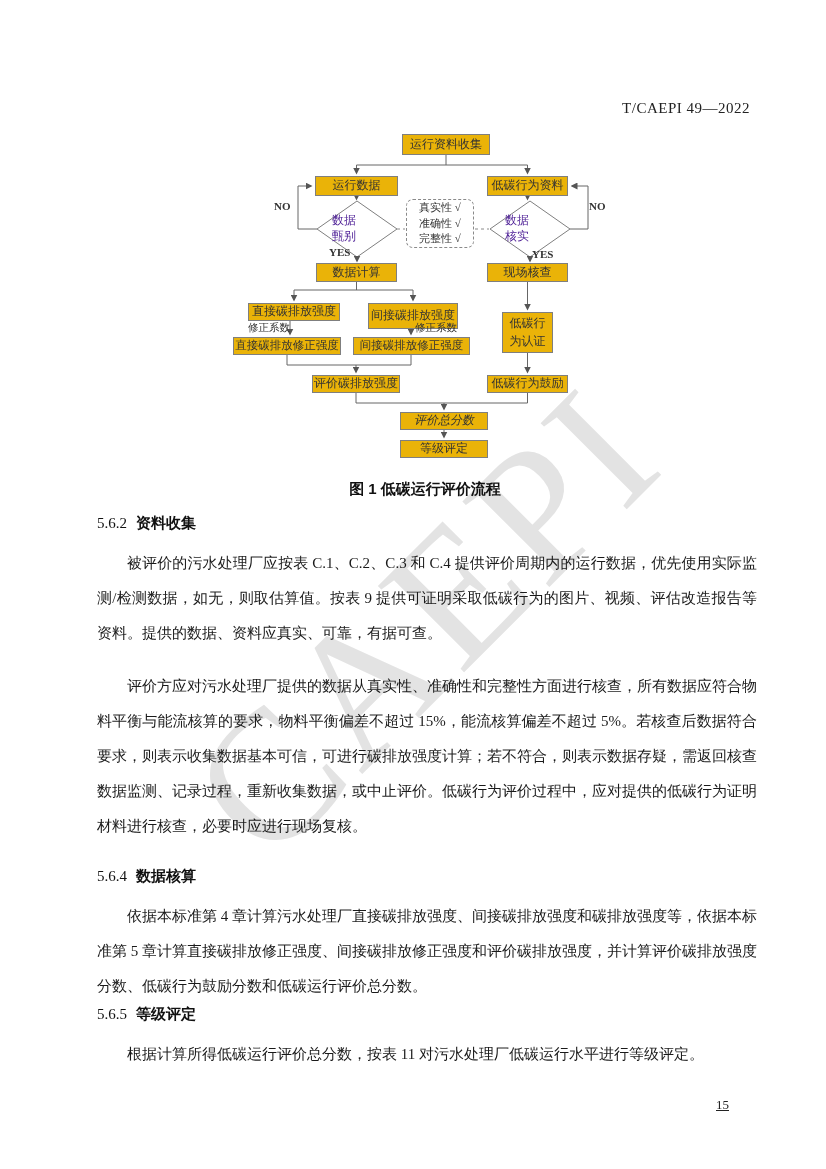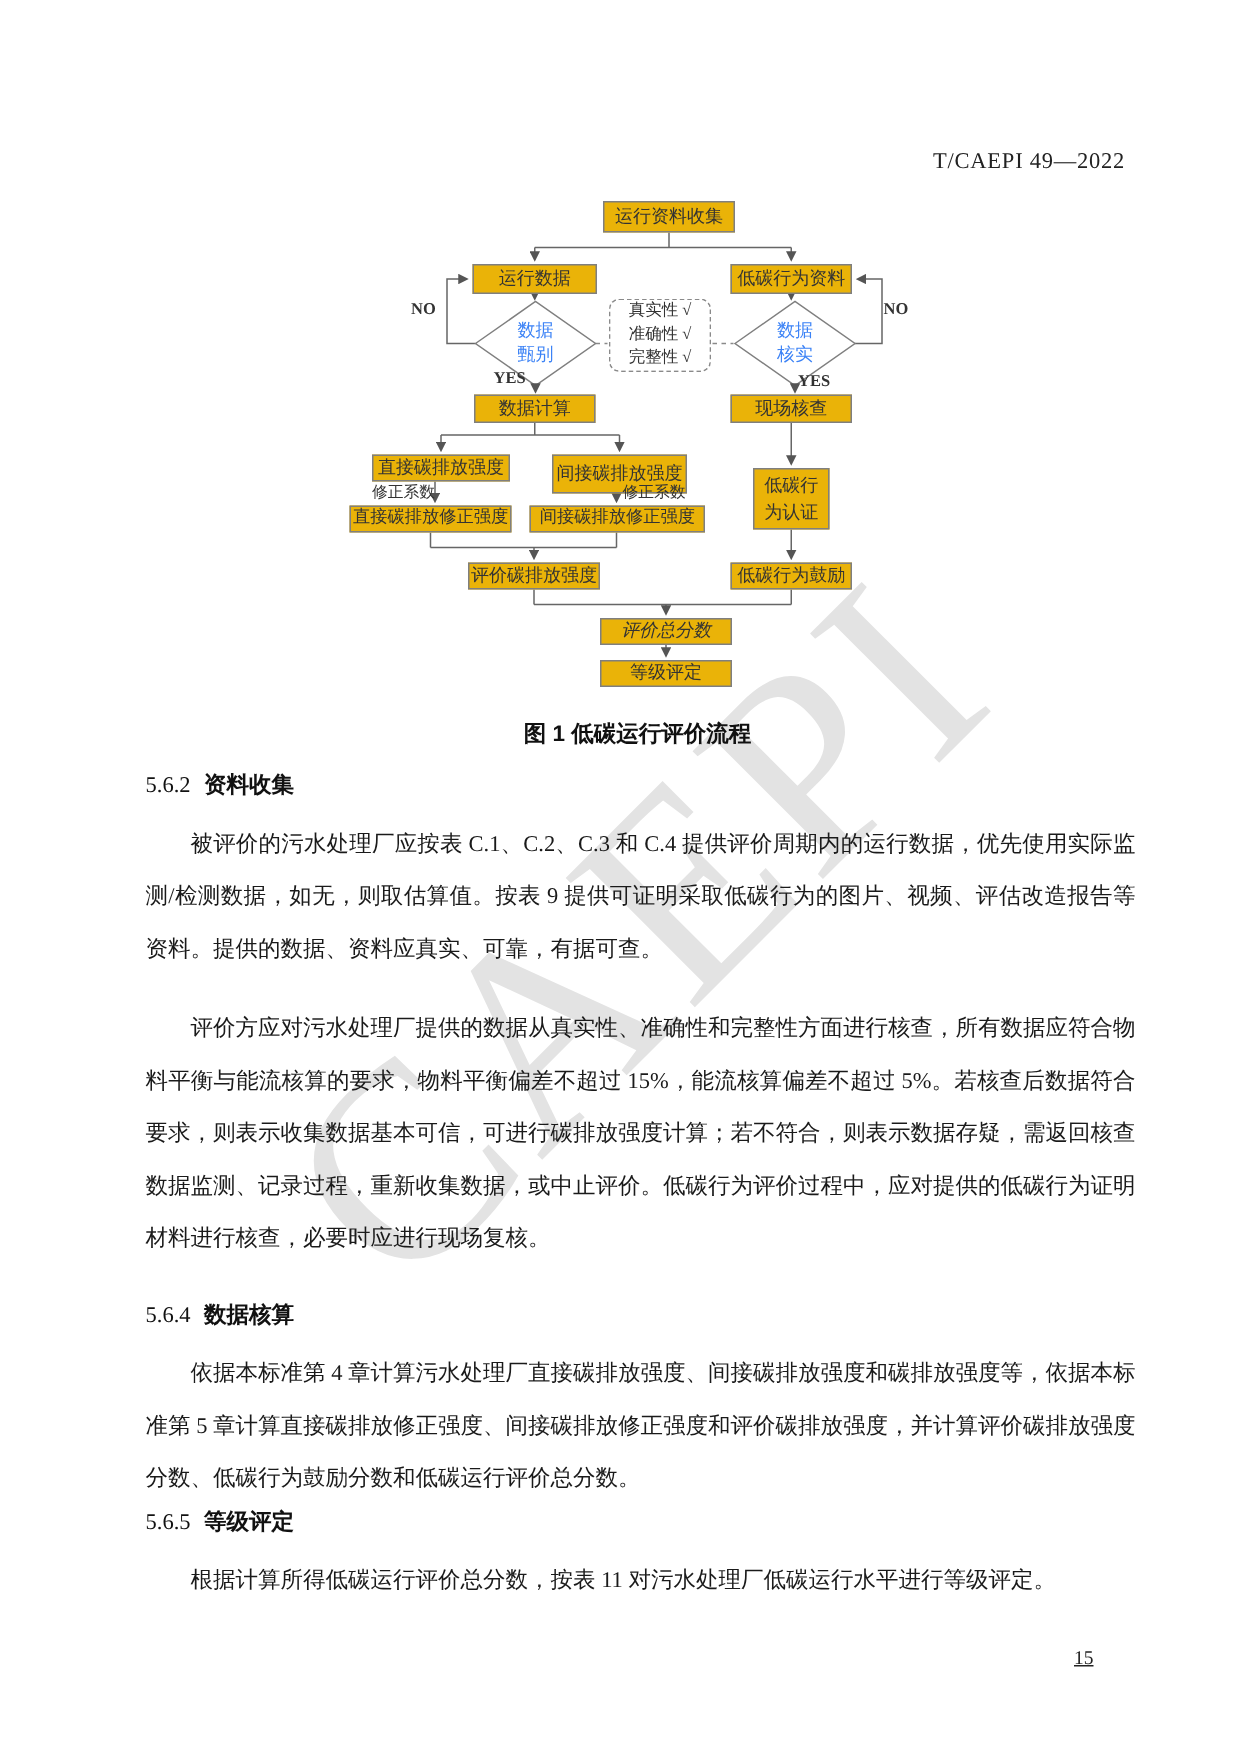--- a/index.html
+++ b/index.html
@@ -31,22 +31,22 @@
     font-size:12px; line-height:1.15; color:#333; text-align:center; white-space:nowrap;
   }
   .fc-box.small { font-size:11.5px; }
   .fc-box.twoline { flex-direction:column; line-height:1.45; }
   .fc-dashed {
     position:absolute; border:1px dashed #8a8a8a; border-radius:7px; background:#fff;
     display:flex; flex-direction:column; align-items:center; justify-content:center;
     font-size:11px; line-height:1.45; color:#333;
   }
   .fc-dtext {
-    position:absolute; display:flex; flex-direction:column; align-items:center;
-    justify-content:center; font-size:12px; line-height:1.3; color:#3b82f6; text-align:center;
+    position:absolute; display:flex; flex-direction:column; align-items:flex-start;
+    justify-content:center; font-size:12px; line-height:1.3; color:#4c1d95; text-align:center;
   }
   .fc-label { position:absolute; font-size:11px; font-weight:bold; color:#333; }
   .fc-coef { position:absolute; font-size:10.5px; color:#333; }
   .fig-caption {
     position:absolute; left:0; top:350px; width:390px; text-align:center;
     font-size:15px; font-weight:bold; color:#111;
     font-family:"Liberation Sans","DejaVu Sans",sans-serif;
   }
 
   

